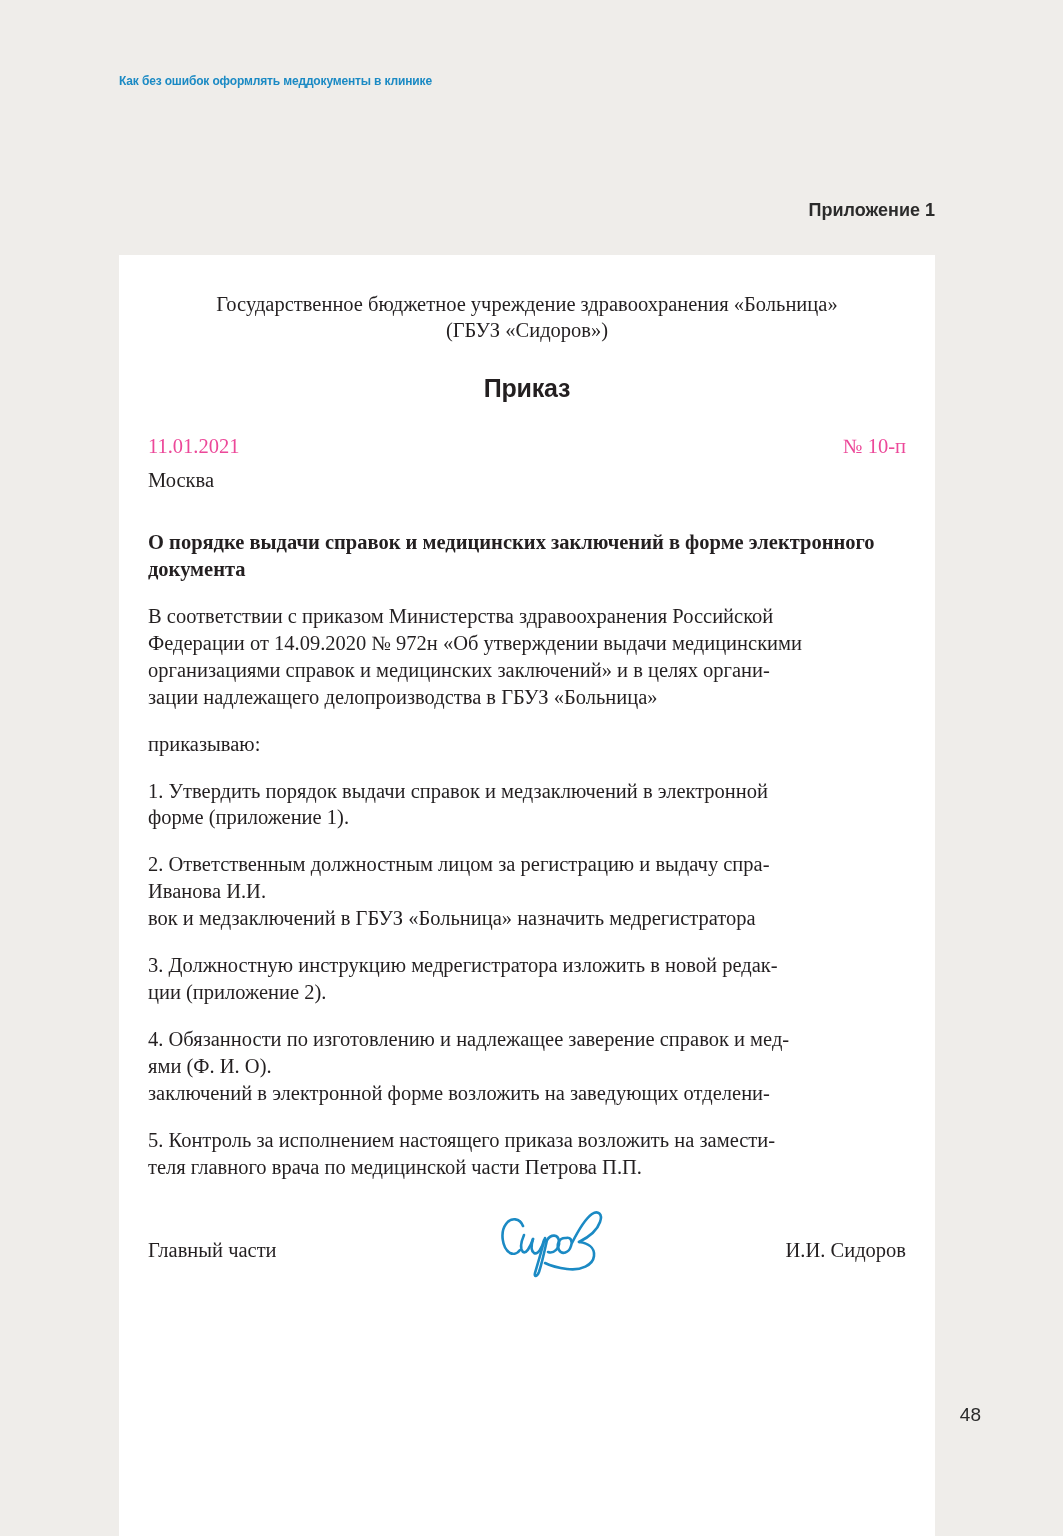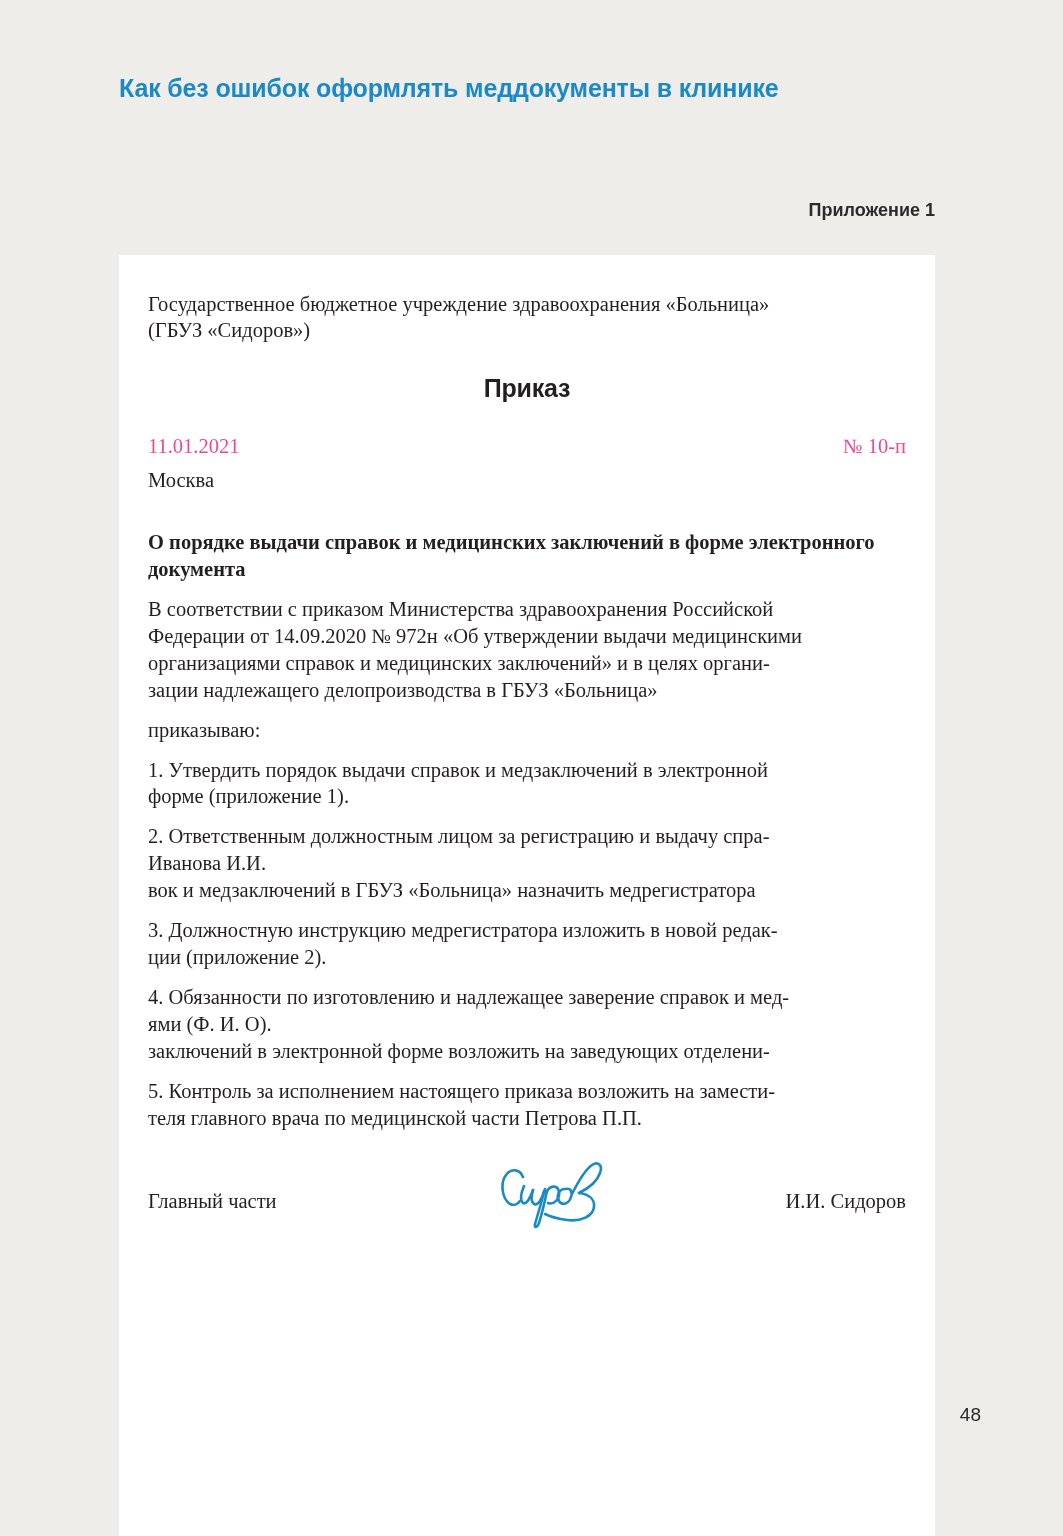--- a/index.html
+++ b/index.html
@@ -16,21 +16,21 @@
     -webkit-font-smoothing: antialiased;
   }
 
   
   .running-head {
     position: absolute;
     left: 119px;
     top: 74px;
     font-family: "Liberation Sans", sans-serif;
     font-weight: bold;
-    font-size: 25px;
+    font-size: 12px;
     letter-spacing: -0.15px;
     color: #1b8ac4;
     white-space: nowrap;
   }
 
   
   .appendix-label {
     position: absolute;
     right: 128px;
     top: 200px;
@@ -53,20 +53,21 @@
 
   .doc-inner {
     position: absolute;
     left: 29px;
     right: 29px;
     top: 0;
   }
 
   .org-name {
     margin-top: 36px;
+    text-align: center;
     font-size: 20.5px;
     line-height: 1.28;
     color: #231f20;
   }
   .org-name .line2 { display: block; }
 
   .doc-kind {
     margin-top: 31px;
     text-align: center;
     font-family: "Liberation Sans", sans-serif;
@@ -93,21 +94,21 @@
 
   .order-title {
     margin-top: 37px;
     font-weight: bold;
     font-size: 20.5px;
     line-height: 1.30;
     color: #231f20;
   }
 
   .para {
-    margin-top: 13px;
+    margin-top: 20px;
     font-size: 20.5px;
     line-height: 1.315;
     color: #231f20;
     text-align: left;
   }
 
   .para .ln { display: block; white-space: nowrap; }
 
   
   .sign-row {

